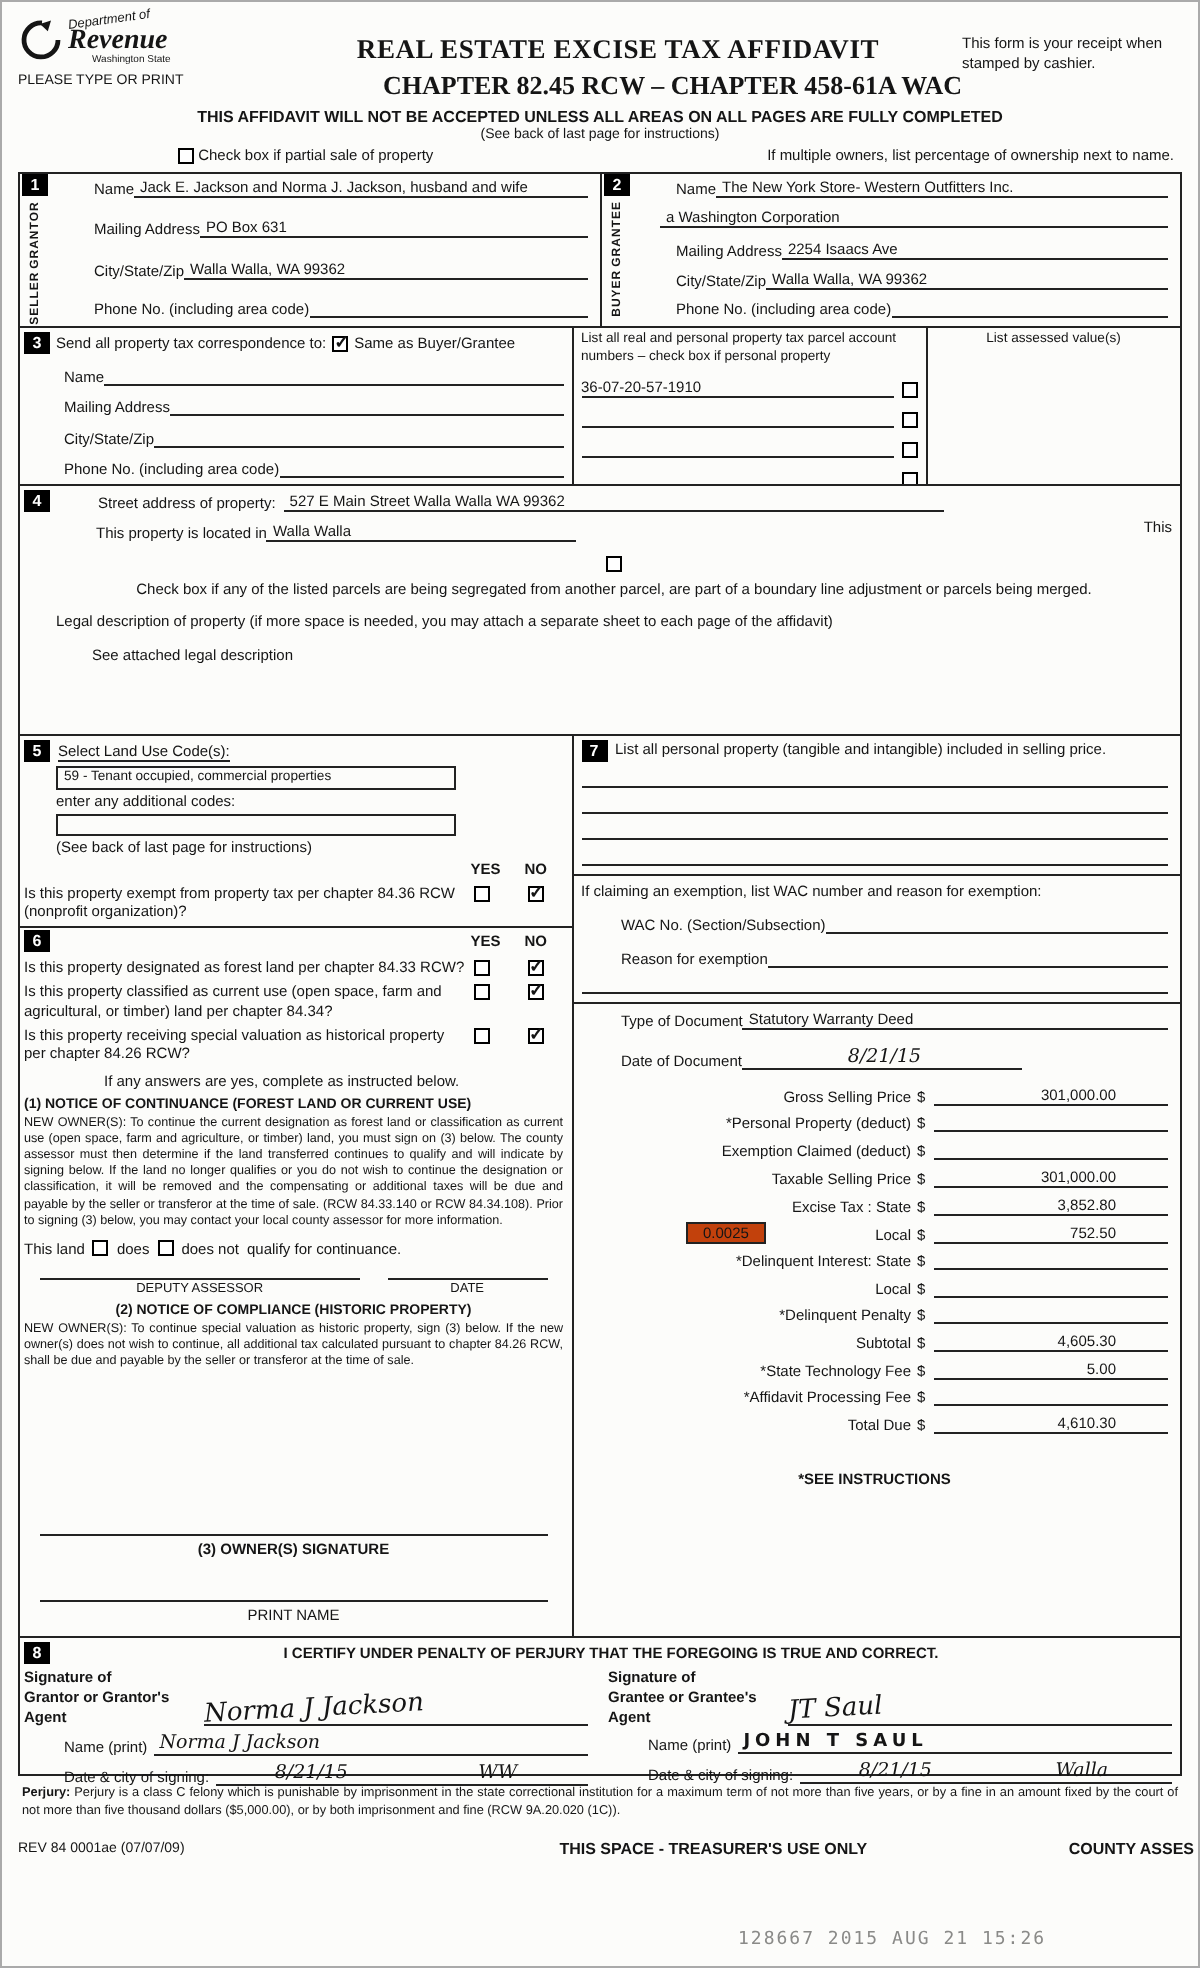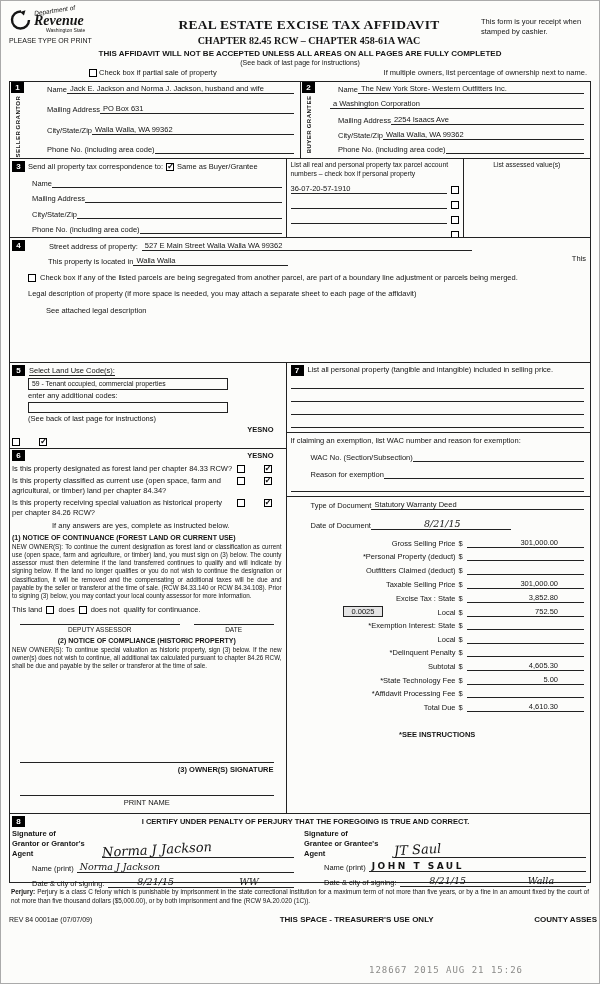--- a/index.html
+++ b/index.html
@@ -12,21 +12,21 @@
   .hdr { display:flex; align-items:flex-start; }
   .logo-block { width:128px; }
   .logo { display:flex; align-items:center; gap:3px; }
   .logo-texts { line-height:1; }
   .dept { display:block; font-size:6.5px; font-style:italic; transform:rotate(-8deg); }
   .revname { display:block; font-family:"Liberation Serif", serif; font-style:italic; font-weight:bold; font-size:14px; }
   .wastate { display:block; font-size:5px; margin-left:12px; }
   .please { font-size:7px; margin-top:4px; }
   .title-block { flex:1; text-align:center; padding-top:10px; }
   .title { font-family:"Liberation Serif", serif; font-weight:bold; font-size:13.5px; letter-spacing:.3px; }
-  .chapter { font-family:"Liberation Serif", serif; font-weight:bold; font-size:10px; margin-top:2px; }
+  .chapter { font-family:"Liberation Serif", serif; font-weight:bold; font-size:13px; margin-top:2px;text-align:right; }
   .receipt-block { width:110px; font-size:7.5px; padding-top:10px; line-height:1.3; }
   .warning { text-align:center; font-weight:bold; font-size:8px; margin-top:3px; }
   .seeback { text-align:center; font-size:7px; margin-top:1px; }
   .partial-row { display:flex; justify-content:space-between; padding:2px 4px 2px 80px; align-items:center; }
 
   
   .badge { width:13px; height:11px; background:#000; color:#fff; font-size:8px; font-weight:bold;
            display:inline-flex; align-items:center; justify-content:center; flex:none; }
   .cb { display:inline-block; width:8px; height:8px; border:1px solid #000; background:#fff;
         position:relative; vertical-align:middle; flex:none; }
@@ -65,21 +65,21 @@
   .stray { position:absolute; right:4px; top:16px; }
 
   
   .middle { display:flex; height:452px; }
   .mid-left { width:47.5%; padding:0; display:flex; flex-direction:column; }
   .mid-right { flex:1; border-left:1px solid #222; padding:2px 6px 0 4px; display:flex; flex-direction:column; }
   .s5 { padding:2px 4px 2px 2px; border-bottom:1px solid #222; }
   .code-box { border:1px solid #222; height:12px; margin:2px 0 1px 16px; width:200px; padding:1px 3px; font-size:6.8px; }
   .code-box.empty { height:11px; }
   .ul-head { border-bottom:1px solid #222; }
-  .yn-head { display:flex; justify-content:flex-end; font-weight:bold; padding-right:8px; margin-top:2px; }
+  .yn-head { display:flex; justify-content:flex-end; gap:12px; font-weight:bold; padding-right:8px; margin-top:2px; }
   .q-row { display:flex; align-items:flex-start; margin-top:3px; }
   .q-text { flex:1; padding-right:4px; line-height:1.25; }
   .q-cells { display:flex; gap:19px; padding-right:10px; padding-top:1px; }
   .s6 { padding:1px 4px 2px 2px; flex:1; display:flex; flex-direction:column; }
   .fine { font-size:6.3px; line-height:1.3; text-align:justify; margin-top:2px; }
   .n-title { font-weight:bold; font-size:7px; margin-top:4px; }
   .land-row { display:flex; align-items:center; gap:4px; margin-top:5px; }
   .sigpair { display:flex; gap:14px; margin-top:10px; padding:0 8px; }
   .sigcol { text-align:center; font-size:6.5px; }
   .sigcol .line { border-top:1px solid #222; padding-top:1px; }
@@ -88,21 +88,21 @@
   .owner-sig { margin-top:auto; padding:0 8px 4px 8px; }
   .full-line { border-bottom:1px solid #222; height:10px; }
 
   
   .blank-line { border-bottom:1px solid #222; height:13px; }
   .divider { border-top:1px solid #222; margin:4px -6px 3px -4px; }
   .mrow { display:flex; align-items:flex-end; margin-top:4.2px; position:relative; }
   .mlabel { width:168px; text-align:right; padding-right:3px; }
   .dollar { width:8px; }
   .mline { flex:1; border-bottom:1px solid #222; min-height:9px; text-align:right; padding-right:26px; }
-  .ratebox { position:absolute; left:52px; bottom:0; border:1px solid #222; padding:0 8px; background:#e5e5e5; }
+  .ratebox { position:absolute; left:52px; bottom:0; border:1px solid #222; padding:0 8px; background:#c2410c; }
   .min-note { font-weight:bold; text-align:center; margin-top:6px; font-size:7.2px; }
 
   
   .s8 { padding:2px 4px 4px 2px; height:70px; }
   .s8-head { display:flex; align-items:center; }
   .s8-head .cert { flex:1; text-align:center; font-weight:bold; font-size:7.5px; }
   .s8-cols { display:flex; gap:10px; margin-top:2px; }
   .s8-col { width:50%; }
   .sig8 { display:flex; align-items:flex-end; }
   .sig8-label { width:90px; font-weight:bold; line-height:1.3; }
@@ -275,21 +275,21 @@
     <span class="stray">This</span>
     <div class="r1">
       <span class="badge">4</span>
       <span class="lbl">Street address of property:</span>
       <span class="fill typed" style="max-width:330px;">527 E Main Street Walla Walla WA 99362</span>
     </div>
     <div class="row" style="margin:5px 0 0 16px; max-width:260px;">
       <span class="lbl">This property is located in</span>
       <span class="fill typed">Walla Walla</span>
     </div>
-    <div class="row" style="margin:7px 0 0 16px; align-items:center; gap:4px;">
+    <div class="row" style="margin:7px 0 0 16px; align-items:center; gap:4px;flex-direction:column;">
       <span class="cb"></span>
       <span style="flex:1;">Check box if any of the listed parcels are being segregated from another parcel, are part of a boundary line adjustment or parcels being merged.</span>
     </div>
     <div style="margin:7px 0 0 16px;">Legal description of property (if more space is needed, you may attach a separate sheet to each page of the affidavit)</div>
     <div class="typed" style="margin:8px 0 0 34px;">See attached legal description</div>
   </div>
 
   <div class="box middle">
     <div class="mid-left">
 
@@ -300,20 +300,21 @@
         </div>
         <div class="code-box typed">59 - Tenant occupied, commercial properties</div>
         <div style="margin-left:16px;">enter any additional codes:</div>
         <div class="code-box empty"></div>
         <div style="margin-left:16px;">(See back of last page for instructions)</div>
         <div class="yn-head">
           <span>YES</span>
           <span>NO</span>
         </div>
         <div class="q-row">
+          <span class="q-text">Is this property exempt from property tax per chapter 84.36 RCW (nonprofit organization)?</span>
           <span class="q-cells">
             <span class="cb"></span>
             <span class="cb checked"></span>
           </span>
         </div>
       </div>
 
       <div class="s6">
         <div class="row" style="align-items:center;">
           <span class="badge">6</span>
@@ -366,21 +367,21 @@
             <div class="line"></div>
             <span>DATE</span>
           </div>
         </div>
 
         <div class="n-title center">(2) NOTICE OF COMPLIANCE (HISTORIC PROPERTY)</div>
         <div class="fine">NEW OWNER(S): To continue special valuation as historic property, sign (3) below. If the new owner(s) does not wish to continue, all additional tax calculated pursuant to chapter 84.26 RCW, shall be due and payable by the seller or transferor at the time of sale.</div>
 
         <div class="owner-sig">
           <div class="full-line"></div>
-          <div class="center bold" style="margin-top:2px;text-align:right;">(3) OWNER(S) SIGNATURE</div>
+          <div class="center bold" style="margin-top:2px;">(3) OWNER(S) SIGNATURE</div>
           <div class="full-line" style="margin-top:12px;"></div>
           <div class="center" style="margin-top:2px;">PRINT NAME</div>
         </div>
       </div>
     </div>
 
     <div class="mid-right">
       <div class="row" style="align-items:flex-start; gap:4px;">
         <span class="badge">7</span>
         <span style="flex:1; line-height:1.35;">List all  personal property (tangible and intangible) included in selling price.</span>
@@ -417,42 +418,42 @@
           <span class="mlabel">Gross Selling Price</span>
           <span class="dollar">$</span>
           <span class="mline typed">301,000.00</span>
         </div>
         <div class="mrow">
           <span class="mlabel">*Personal Property (deduct)</span>
           <span class="dollar">$</span>
           <span class="mline typed"></span>
         </div>
         <div class="mrow">
-          <span class="mlabel">Outfitters Claimed (deduct)</span>
+          <span class="mlabel">Exemption Claimed (deduct)</span>
           <span class="dollar">$</span>
           <span class="mline typed"></span>
         </div>
         <div class="mrow">
           <span class="mlabel">Taxable Selling Price</span>
           <span class="dollar">$</span>
           <span class="mline typed">301,000.00</span>
         </div>
         <div class="mrow">
           <span class="mlabel">Excise Tax : State</span>
           <span class="dollar">$</span>
           <span class="mline typed">3,852.80</span>
         </div>
         <div class="mrow">
           <span class="ratebox typed">0.0025</span>
           <span class="mlabel">Local</span>
           <span class="dollar">$</span>
           <span class="mline typed">752.50</span>
         </div>
         <div class="mrow">
-          <span class="mlabel">*Exemption Interest: State</span>
+          <span class="mlabel">*Delinquent Interest: State</span>
           <span class="dollar">$</span>
           <span class="mline typed"></span>
         </div>
         <div class="mrow">
           <span class="mlabel">Local</span>
           <span class="dollar">$</span>
           <span class="mline typed"></span>
         </div>
         <div class="mrow">
           <span class="mlabel">*Delinquent Penalty</span>

